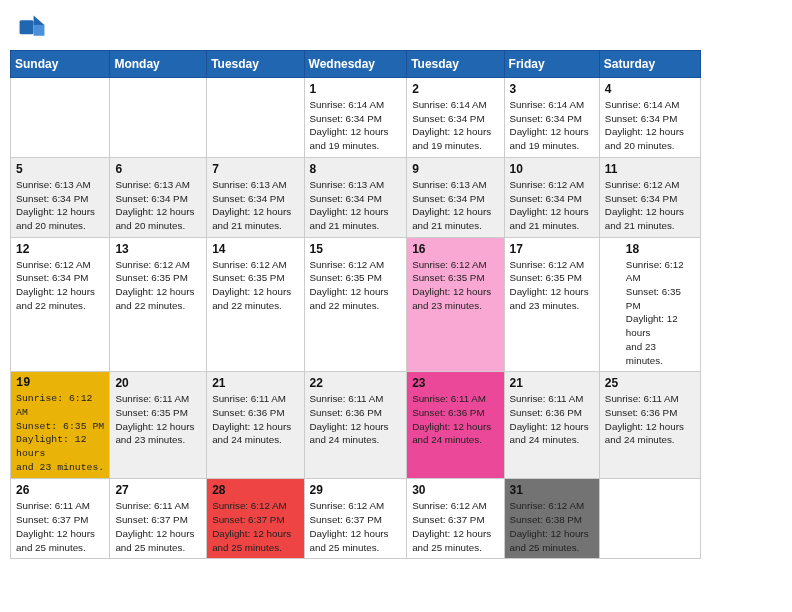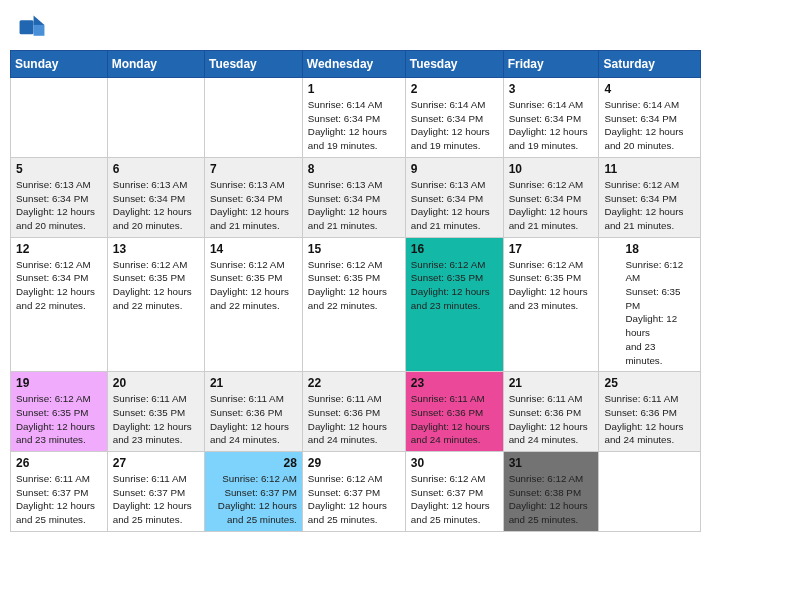--- a/index.html
+++ b/index.html
@@ -199,35 +199,35 @@
             <div class="day-info">Sunrise: 6:12 AM<br>Sunset: 6:35 PM<br>Daylight: 12 hours<br>and 22 minutes.</div>
           </td>
           <td style="background: rgb(255, 255, 255);">
             <div class="day-number">14</div>
             <div class="day-info">Sunrise: 6:12 AM<br>Sunset: 6:35 PM<br>Daylight: 12 hours<br>and 22 minutes.</div>
           </td>
           <td style="background: rgb(255, 255, 255);">
             <div class="day-number">15</div>
             <div class="day-info">Sunrise: 6:12 AM<br>Sunset: 6:35 PM<br>Daylight: 12 hours<br>and 22 minutes.</div>
           </td>
-          <td style="background: #14b8a6;">
+          <td style="background: #f9a8d4;">
             <div class="day-number">16</div>
             <div class="day-info">Sunrise: 6:12 AM<br>Sunset: 6:35 PM<br>Daylight: 12 hours<br>and 23 minutes.</div>
           </td>
           <td style="background: rgb(255, 255, 255);">
             <div class="day-number">17</div>
             <div class="day-info">Sunrise: 6:12 AM<br>Sunset: 6:35 PM<br>Daylight: 12 hours<br>and 23 minutes.</div>
           </td>
           <td style="background: rgb(255, 255, 255); padding-left: 26px;">
             <div class="day-number">18</div>
             <div class="day-info">Sunrise: 6:12 AM<br>Sunset: 6:35 PM<br>Daylight: 12 hours<br>and 23 minutes.</div>
           </td>
         </tr>
         <tr>
-          <td style="background: #f0abfc;">
+          <td style="background: #eab308; font-family: Liberation Mono, monospace;">
             <div class="day-number">19</div>
             <div class="day-info">Sunrise: 6:12 AM<br>Sunset: 6:35 PM<br>Daylight: 12 hours<br>and 23 minutes.</div>
           </td>
           <td style="background: rgb(239, 239, 239);">
             <div class="day-number">20</div>
             <div class="day-info">Sunrise: 6:11 AM<br>Sunset: 6:35 PM<br>Daylight: 12 hours<br>and 23 minutes.</div>
           </td>
           <td style="background: rgb(239, 239, 239);">
             <div class="day-number">21</div>
             <div class="day-info">Sunrise: 6:11 AM<br>Sunset: 6:36 PM<br>Daylight: 12 hours<br>and 24 minutes.</div>
@@ -251,21 +251,21 @@
         </tr>
         <tr>
           <td style="background: rgb(255, 255, 255);">
             <div class="day-number">26</div>
             <div class="day-info">Sunrise: 6:11 AM<br>Sunset: 6:37 PM<br>Daylight: 12 hours<br>and 25 minutes.</div>
           </td>
           <td style="background: rgb(255, 255, 255);">
             <div class="day-number">27</div>
             <div class="day-info">Sunrise: 6:11 AM<br>Sunset: 6:37 PM<br>Daylight: 12 hours<br>and 25 minutes.</div>
           </td>
-          <td style="background: #7dd3fc; text-align: right;">
+          <td style="background: #ef4444;">
             <div class="day-number">28</div>
             <div class="day-info">Sunrise: 6:12 AM<br>Sunset: 6:37 PM<br>Daylight: 12 hours<br>and 25 minutes.</div>
           </td>
           <td style="background: rgb(255, 255, 255);">
             <div class="day-number">29</div>
             <div class="day-info">Sunrise: 6:12 AM<br>Sunset: 6:37 PM<br>Daylight: 12 hours<br>and 25 minutes.</div>
           </td>
           <td style="background: rgb(255, 255, 255);">
             <div class="day-number">30</div>
             <div class="day-info">Sunrise: 6:12 AM<br>Sunset: 6:37 PM<br>Daylight: 12 hours<br>and 25 minutes.</div>

